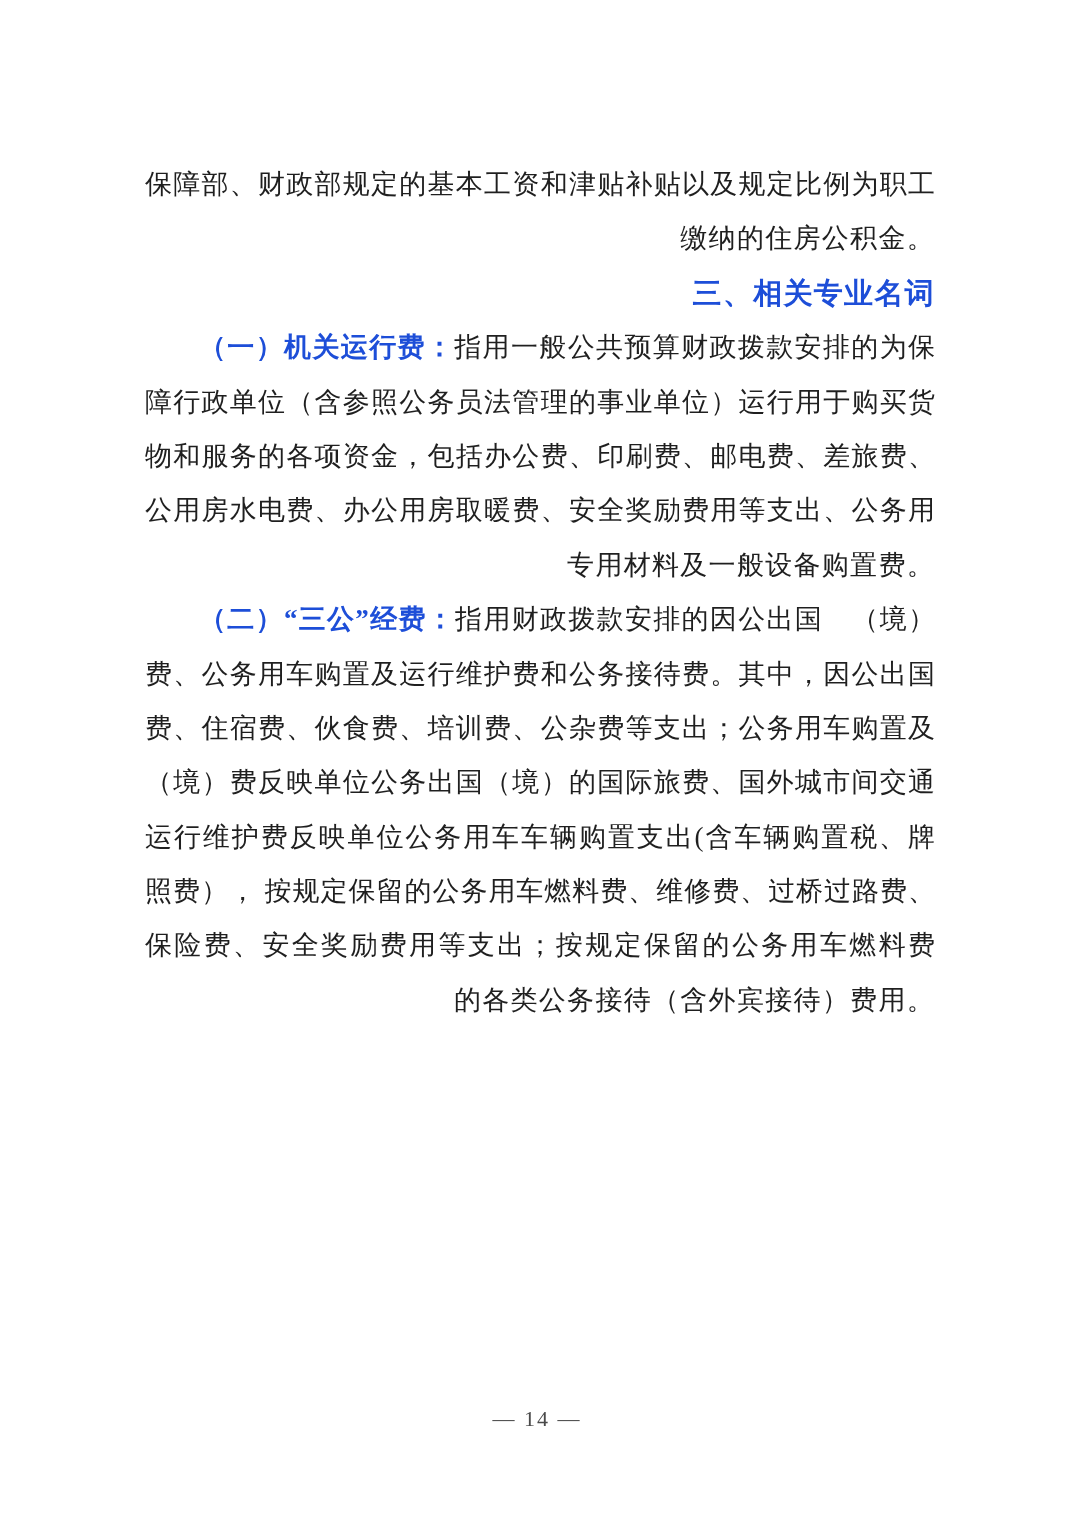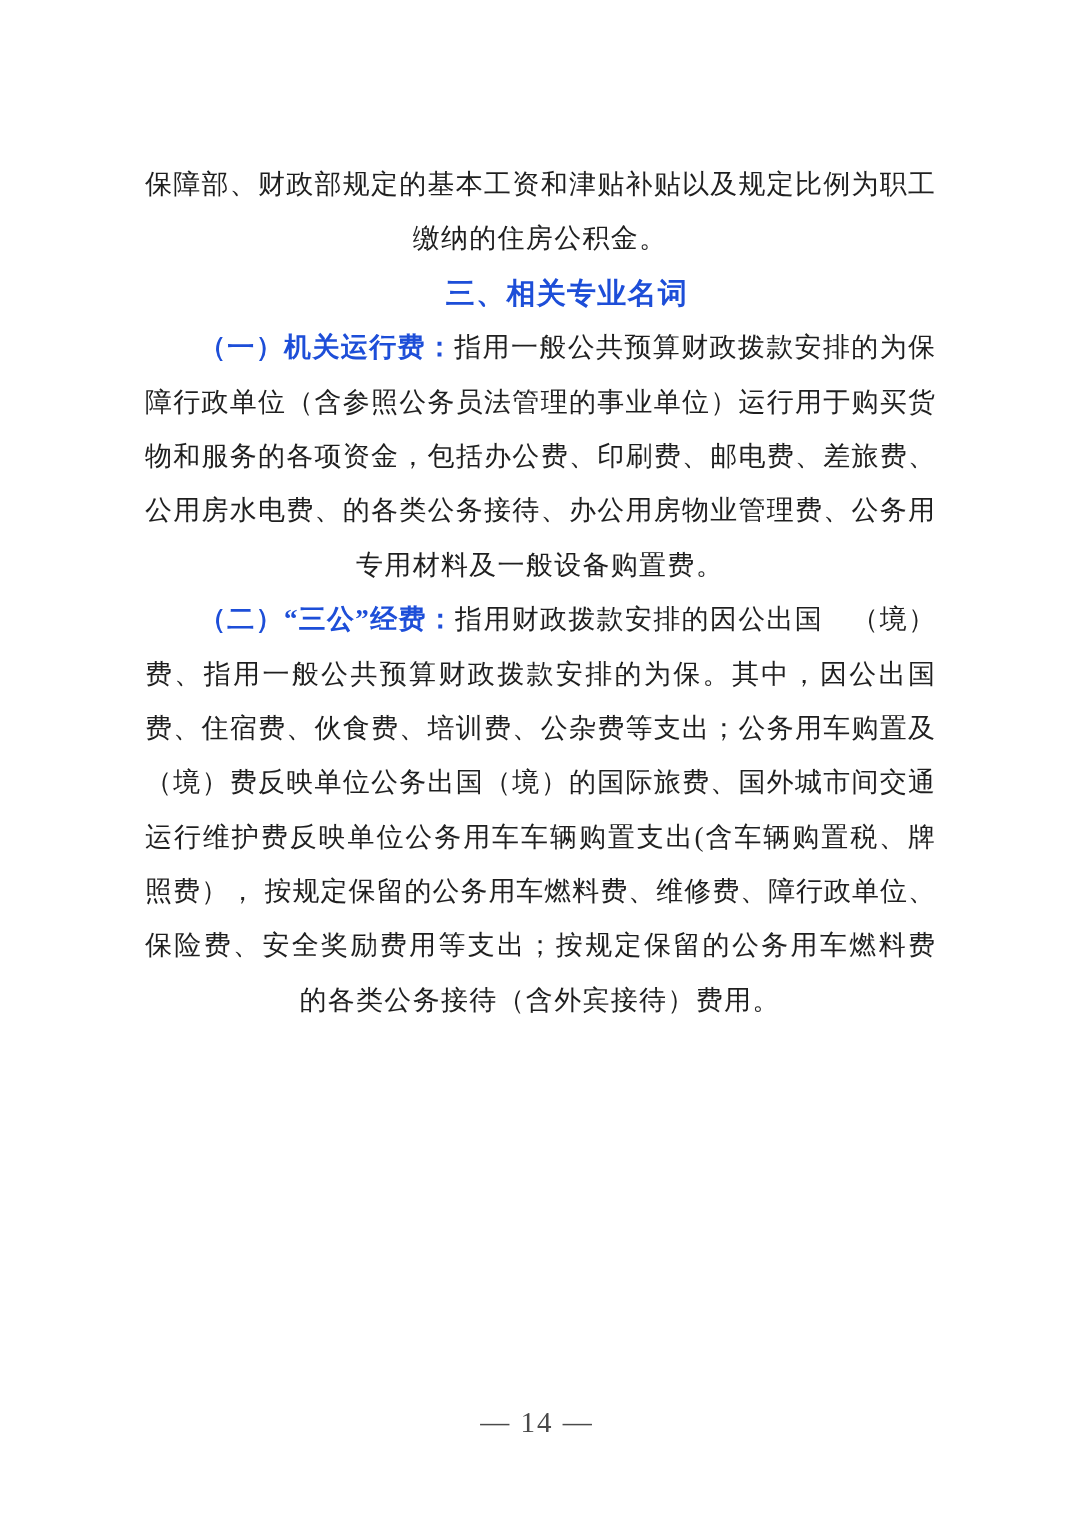--- a/index.html
+++ b/index.html
@@ -29,21 +29,21 @@
     font-family: Liberation Serif, serif;
   }
   
   .line.j {
     text-align: justify;
     text-align-last: justify;
     text-justify: inter-character;
   }
   
   .line.l {
-    text-align: center;
+    text-align: right;
     letter-spacing: 1.3px;
   }
   .line.ind {
     text-indent: 54px;
   }
   .line.heading {
     font-family: "Liberation Sans", "DejaVu Sans", sans-serif;
     font-weight: bold;
     font-size: 29px;
     color: #111111;
@@ -51,43 +51,43 @@
   .lead {
     font-weight: bold;
     color: #1d4ed8;
   }
   .footer {
     position: absolute;
     top: 1406px;
     left: 0;
     width: 100%;
     text-align: center;
-    font-size: 29px;
+    font-size: 22px;
     letter-spacing: 2px;
     color: #4a4a4a;
   }
 </style>
 </head>
 <body>
 
 <div class="page">
   <div class="text-block">
       <div class="line j"><span>保障部、财政部规定的基本工资和津贴补贴以及规定比例为职工</span></div>
       <div class="line l"><span>缴纳的住房公积金。</span></div>
       <div class="line l ind heading"><span class="lead">三、相关专业名词</span></div>
       <div class="line j ind"><span class="lead">（一）机关运行费：</span><span>指用一般公共预算财政拨款安排的为保</span></div>
       <div class="line j"><span>障行政单位（含参照公务员法管理的事业单位）运行用于购买货</span></div>
       <div class="line j"><span>物和服务的各项资金，包括办公费、印刷费、邮电费、差旅费、</span></div>
-      <div class="line j"><span>公用房水电费、的各类公务接待、办公用房物业管理费、公务用</span></div>
+      <div class="line j"><span>公用房水电费、办公用房取暖费、安全奖励费用等支出、公务用</span></div>
       <div class="line l"><span>专用材料及一般设备购置费。</span></div>
       <div class="line j ind"><span class="lead">（二）“三公”经费：</span><span>指用财政拨款安排的因公出国　（境）</span></div>
-      <div class="line j"><span>费、指用一般公共预算财政拨款安排的为保。其中，因公出国</span></div>
+      <div class="line j"><span>费、公务用车购置及运行维护费和公务接待费。其中，因公出国</span></div>
       <div class="line j"><span>费、住宿费、伙食费、培训费、公杂费等支出；公务用车购置及</span></div>
       <div class="line j"><span>（境）费反映单位公务出国（境）的国际旅费、国外城市间交通</span></div>
       <div class="line j"><span>运行维护费反映单位公务用车车辆购置支出(含车辆购置税、牌</span></div>
-      <div class="line j"><span>照费）， 按规定保留的公务用车燃料费、维修费、障行政单位、</span></div>
+      <div class="line j"><span>照费）， 按规定保留的公务用车燃料费、维修费、过桥过路费、</span></div>
       <div class="line j"><span>保险费、安全奖励费用等支出；按规定保留的公务用车燃料费</span></div>
       <div class="line l"><span>的各类公务接待（含外宾接待）费用。</span></div>
     </div>
   <div class="footer">
     <span>— 14 —</span>
   </div>
 </div>
 
 </body></html>

